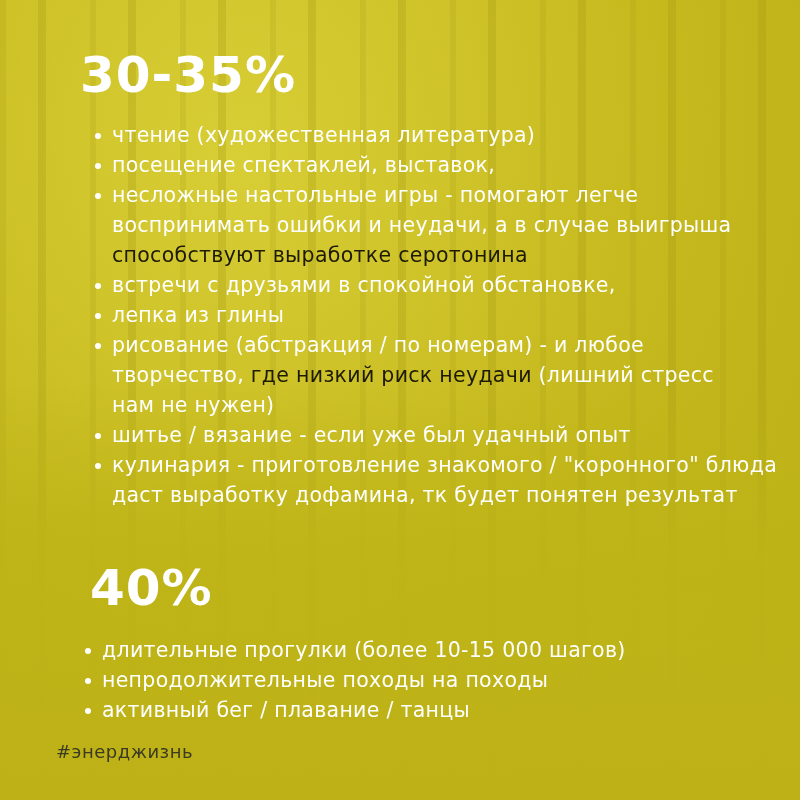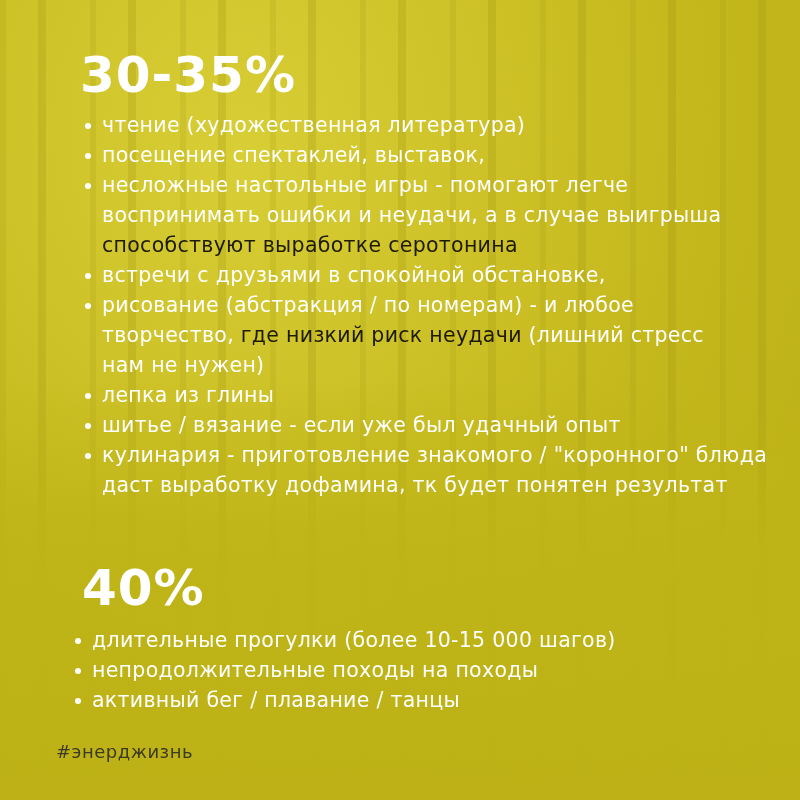--- a/index.html
+++ b/index.html
@@ -23,23 +23,23 @@
       background:
         linear-gradient(180deg, rgba(190,180,22,0) 0%, rgba(190,180,22,0.85) 40%, #bdb117 100%);
     }
     .content { position: absolute; inset: 0; }
     .heading {
       position: absolute; color: #ffffff; font-weight: bold;
       font-family: "DejaVu Sans", sans-serif; letter-spacing: 1px;
       font-size: 50px; line-height: 1;
     }
     .h1 { left: 80px; top: 50px; text-align: right; }
-    .h2 { left: 82px; top: 563px; }
+    .h2 { left: 90px; top: 563px; }
     ul.list {
-      position: absolute; margin: 6px; padding: 0; list-style: none;
+      position: absolute; margin: 16px; padding: 0; list-style: none;
       color: #ffffff; font-size: 20.5px; line-height: 30px; letter-spacing: 0.3px;
     }
     ul.list li { position: relative; padding-left: 20px; }
     ul.list li::before {
       content: ""; position: absolute; left: 3px; top: 13px;
       width: 6px; height: 6px; border-radius: 50%; background: #ffffff;
     }
     .l1 { left: 76px; top: 104px; width: 700px; }
     .l2 { left: 66px; top: 619px; width: 700px; }
     .dark { color: #1d1a05; }
@@ -56,22 +56,22 @@
 
 <div class="content">
 
   <div class="heading h1">30-35%</div>
 
   <ul class="list l1">
     <li><span>чтение (художественная литература)</span></li>
     <li><span>посещение спектаклей, выставок,</span></li>
     <li style="width:640px"><span>несложные настольные игры - помогают легче воспринимать ошибки и неудачи, а в случае выигрыша </span><span class="dark">способствуют выработке серотонина</span></li>
     <li><span>встречи с друзьями в спокойной обстановке,</span></li>
+    <li><span>лепка из глины</span></li>
     <li style="width:640px"><span>рисование (абстракция / по номерам) - и любое творчество, </span><span class="dark">где низкий риск неудачи</span><span> (лишний стресс нам не нужен)</span></li>
-    <li><span>лепка из глины</span></li>
     <li><span>шитье / вязание - если уже был удачный опыт</span></li>
     <li style="width:690px"><span>кулинария - приготовление знакомого / "коронного" блюда даст выработку дофамина, тк будет понятен результат</span></li>
   </ul>
 
   <div class="heading h2">40%</div>
 
   <ul class="list l2">
     <li><span>длительные прогулки (более </span><span class="bold">10-15 000</span><span> шагов)</span></li>
     <li><span>непродолжительные походы на походы</span></li>
     <li><span>активный бег / плавание / танцы</span></li>

